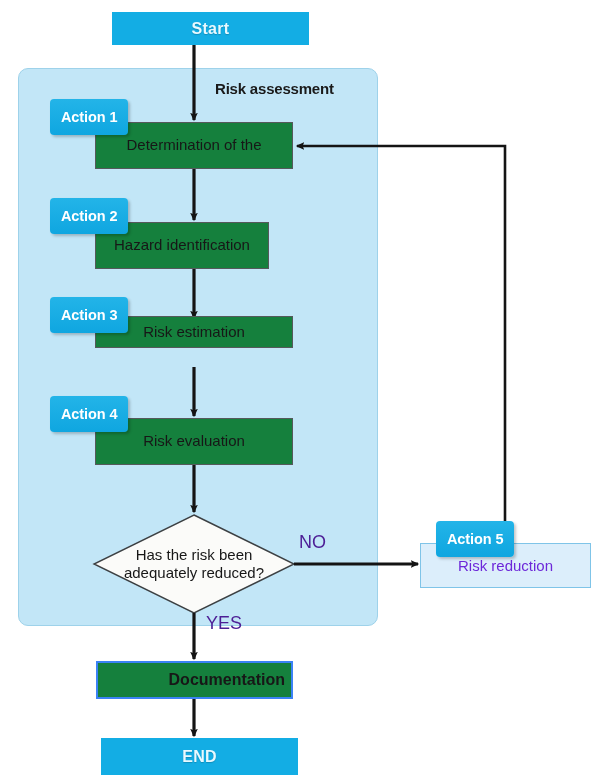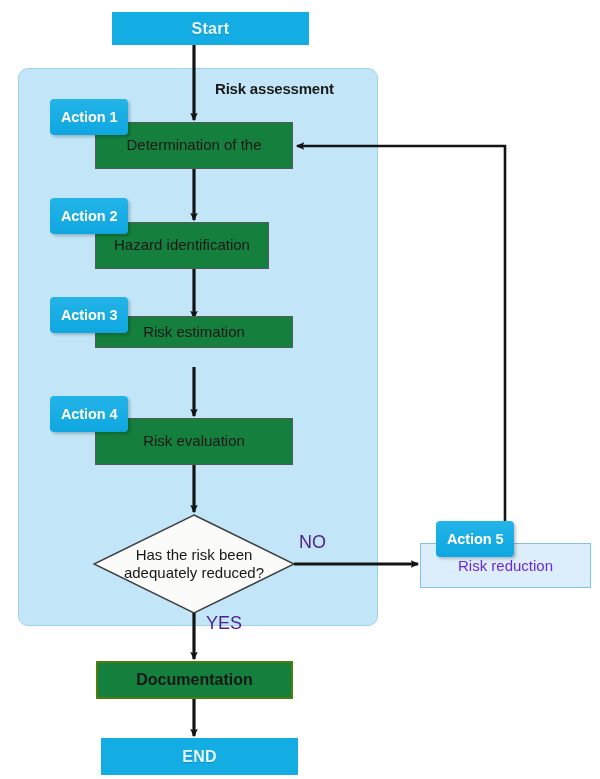--- a/index.html
+++ b/index.html
@@ -78,23 +78,24 @@
     font-size: 15px;
     line-height: 1.12;
     padding: 13px 6px;
   }
   #box-action1 { left: 95px; top: 122px; width: 198px; height: 47px; }
   #box-action2 { left: 95px; top: 222px; width: 174px; height: 47px; }
   #box-action3 { left: 95px; top: 316px; width: 198px; height: 32px; }
   #box-action4 { left: 95px; top: 418px; width: 198px; height: 47px; align-items: center; }
   #box-documentation {
     left: 96px; top: 661px; width: 197px; height: 38px;
-    border: 2px solid #4d7c0f;
+    border: 2px solid #3b82f6;
     font-weight: bold;
     font-size: 16px;
+    justify-content: flex-end;
   }
   
   #box-action5 {
     position: absolute;
     left: 420px; top: 543px; width: 171px; height: 45px;
     background: #dceefb;
     border: 1px solid #7fc4e8;
     box-sizing: border-box;
     display: flex;
     align-items: center;

